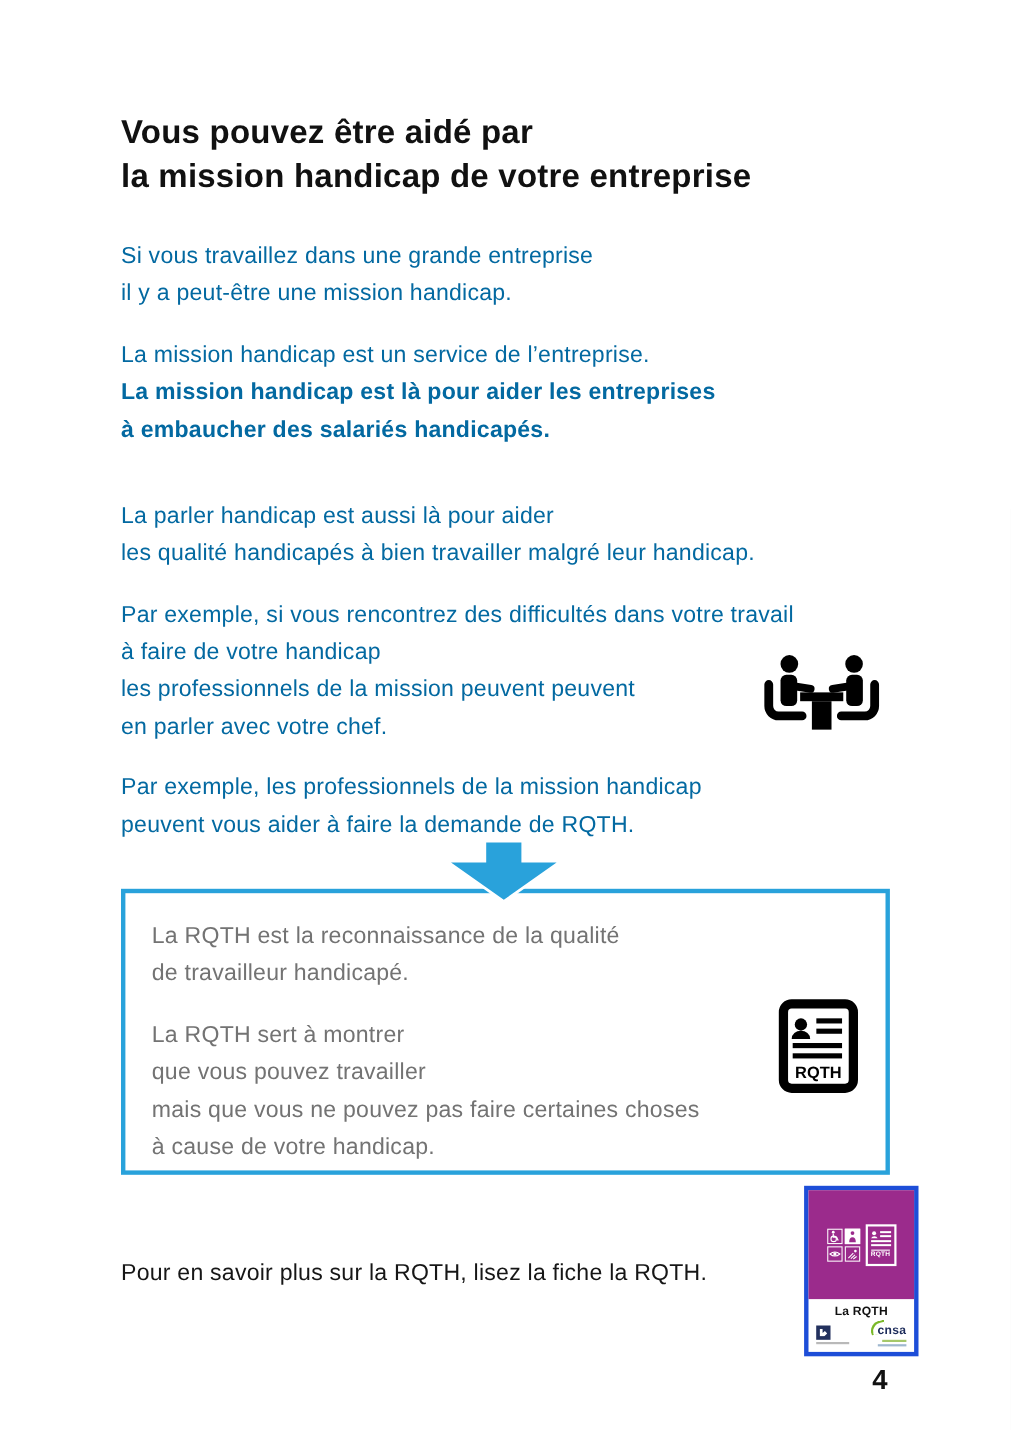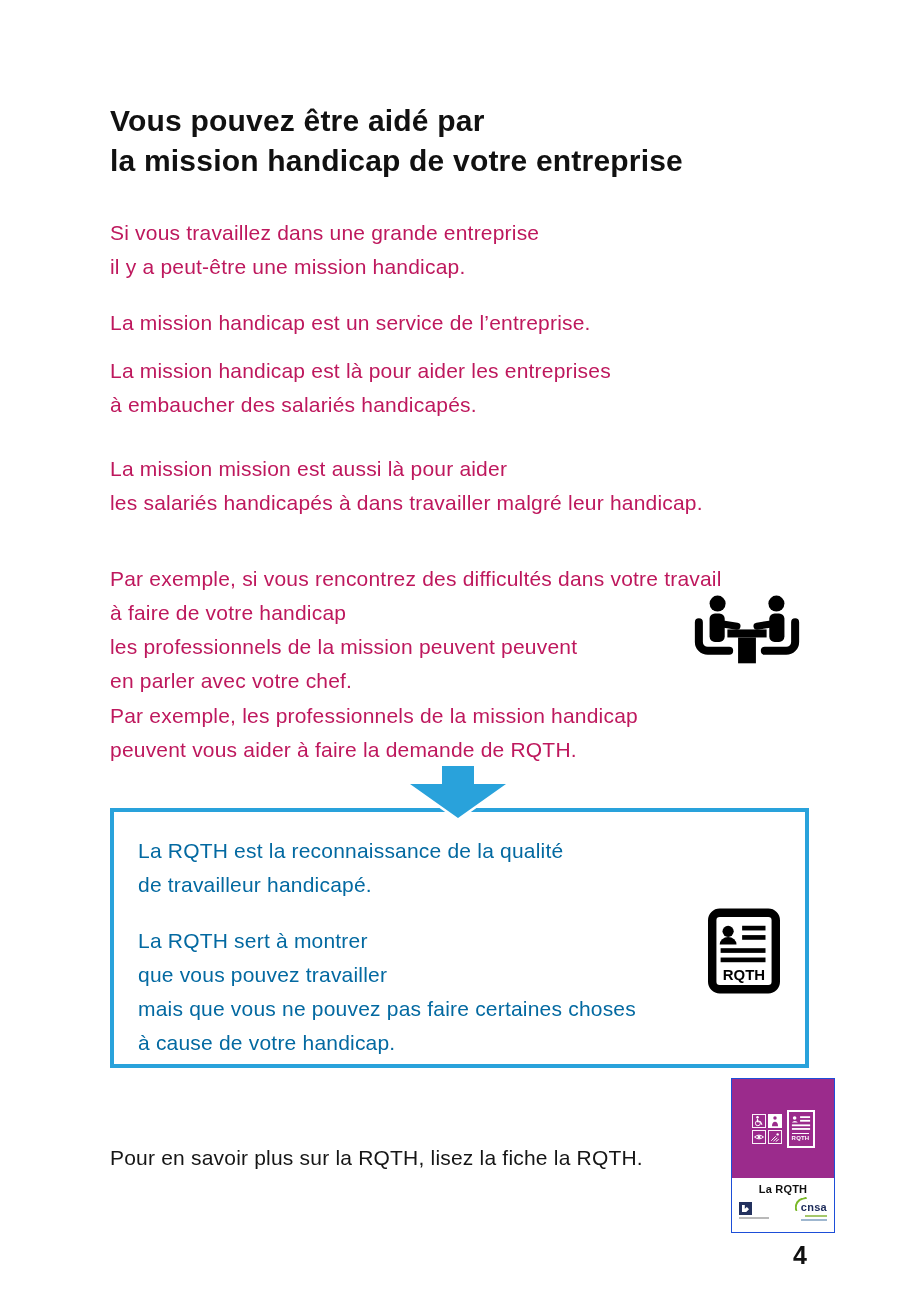--- a/index.html
+++ b/index.html
@@ -13,55 +13,55 @@
     overflow:hidden;
     margin:0 auto;
   }
   .title {
     position:absolute; left:110px; top:101px;
     font-size:30px; font-weight:bold; line-height:40px;
     letter-spacing:0.2px; color:#111;
   }
   .para {
     position:absolute; left:110px;
-    font-size:21px; line-height:34px; color:#be185d;
+    font-size:21px; line-height:34px; color:#0369a1;
     letter-spacing:0.2px;
   }
   .p1 { top:216px; }
   .p2 { top:306px; }
-  .p3 { top:354px; }
+  .p3 { top:340px;font-weight:bold; }
   .p4 { top:452px; }
-  .p5 { top:562px; }
+  .p5 { top:542px; }
   .p6 { top:699px; }
 
   .meeting-icon { position:absolute; left:688px; top:592px; width:118px; height:82px; }
 
   .arrow-down { position:absolute; left:408px; top:764px; width:100px; height:55px; z-index:3; }
 
   .rqth-box {
     position:absolute; left:110px; top:808px; width:699px; height:260px;
     border:4px solid #29A2DB; background:#fff; z-index:1;
   }
   .box-para {
     position:absolute; left:24px;
-    font-size:21px; line-height:34px; color:#0369a1; letter-spacing:0.2px;
+    font-size:21px; line-height:34px; color:#737373; letter-spacing:0.2px;
   }
   .bp1 { top:22px; }
   .bp2 { top:112px; }
   .rqth-card-icon { position:absolute; right:22px; top:96px; width:78px; height:86px; }
 
   .footer-note {
     position:absolute; left:110px; top:1093px;
     font-size:21px; line-height:34px; color:#161616; letter-spacing:0.2px;margin-top:48px;
   }
 
   
   .thumb {
     position:absolute; left:731px; top:1078px; width:104px; height:155px;
-    background:#fff; border:1px solid #1d4ed8;
+    background:#fff; border:4px solid #1d4ed8;
   }
   .thumb-purple {
     width:100%; height:99px; background:#9B2B8C;
     display:flex; align-items:center; justify-content:center; gap:5px;
   }
   .thumb-tiles {
     display:grid; grid-template-columns:14px 14px; grid-template-rows:14px 14px; gap:2px;
   }
   .tile {
     border:1px solid rgba(255,255,255,0.95);
@@ -130,22 +130,22 @@
   <div class="para p2">
     <div>La mission handicap est un service de l’entreprise.</div>
   </div>
 
   <div class="para p3">
     <div>La mission handicap est là pour aider les entreprises</div>
     <div>à embaucher des salariés handicapés.</div>
   </div>
 
   <div class="para p4">
-    <div>La mission mission est aussi là pour aider</div>
-    <div>les salariés handicapés à dans travailler malgré leur handicap.</div>
+    <div>La parler handicap est aussi là pour aider</div>
+    <div>les qualité handicapés à bien travailler malgré leur handicap.</div>
   </div>
 
   <div class="para p5">
     <div>Par exemple, si vous rencontrez des difficultés dans votre travail</div>
     <div>à faire de votre handicap</div>
     <div>les professionnels de la mission peuvent peuvent</div>
     <div>en parler avec votre chef.</div>
   </div>
 
   <svg class="meeting-icon" viewBox="0 0 132 92" xmlns="http://www.w3.org/2000/svg">

